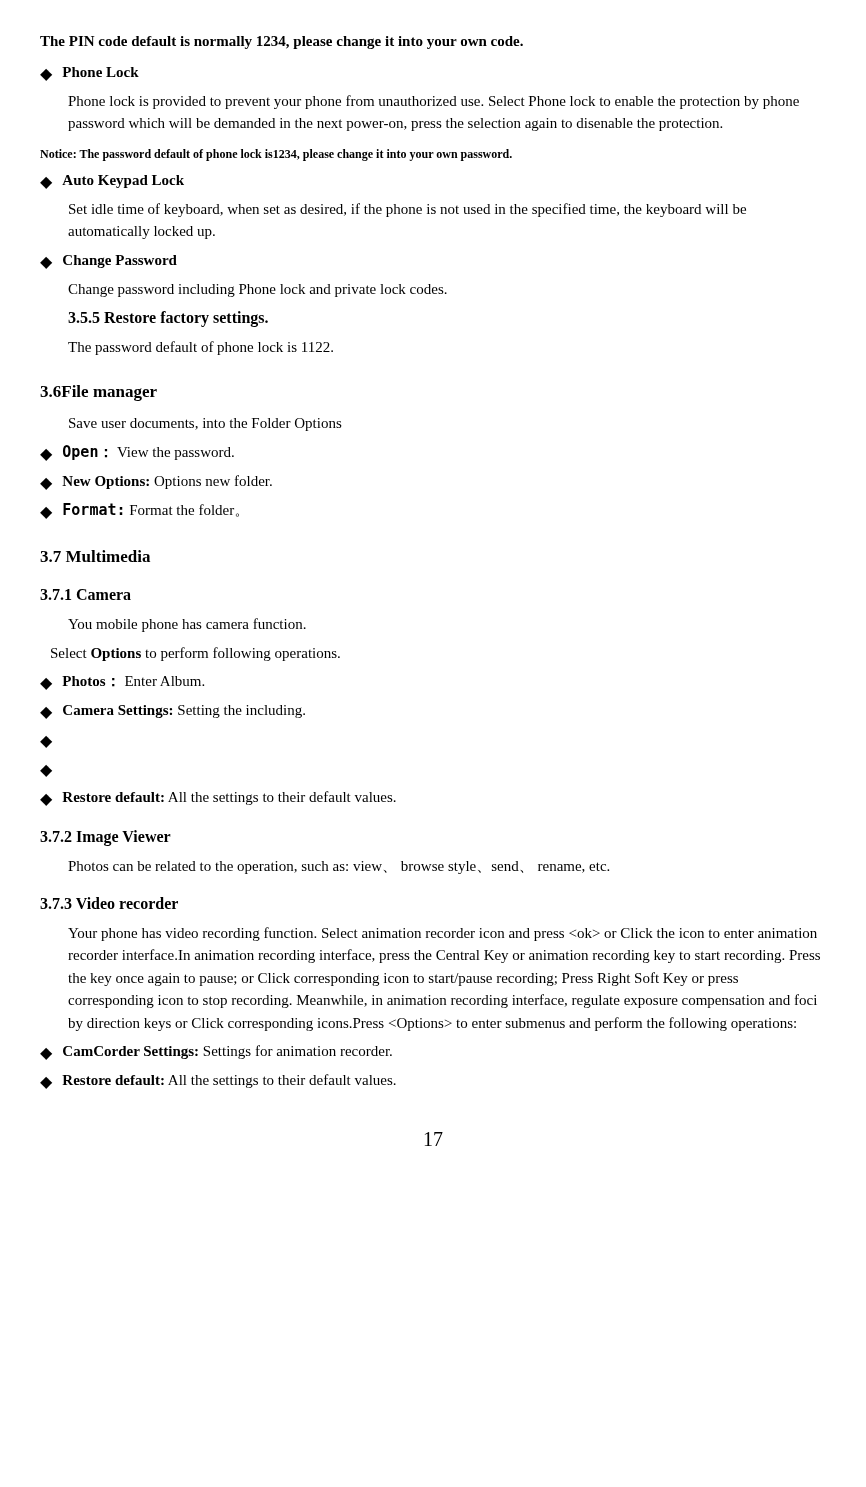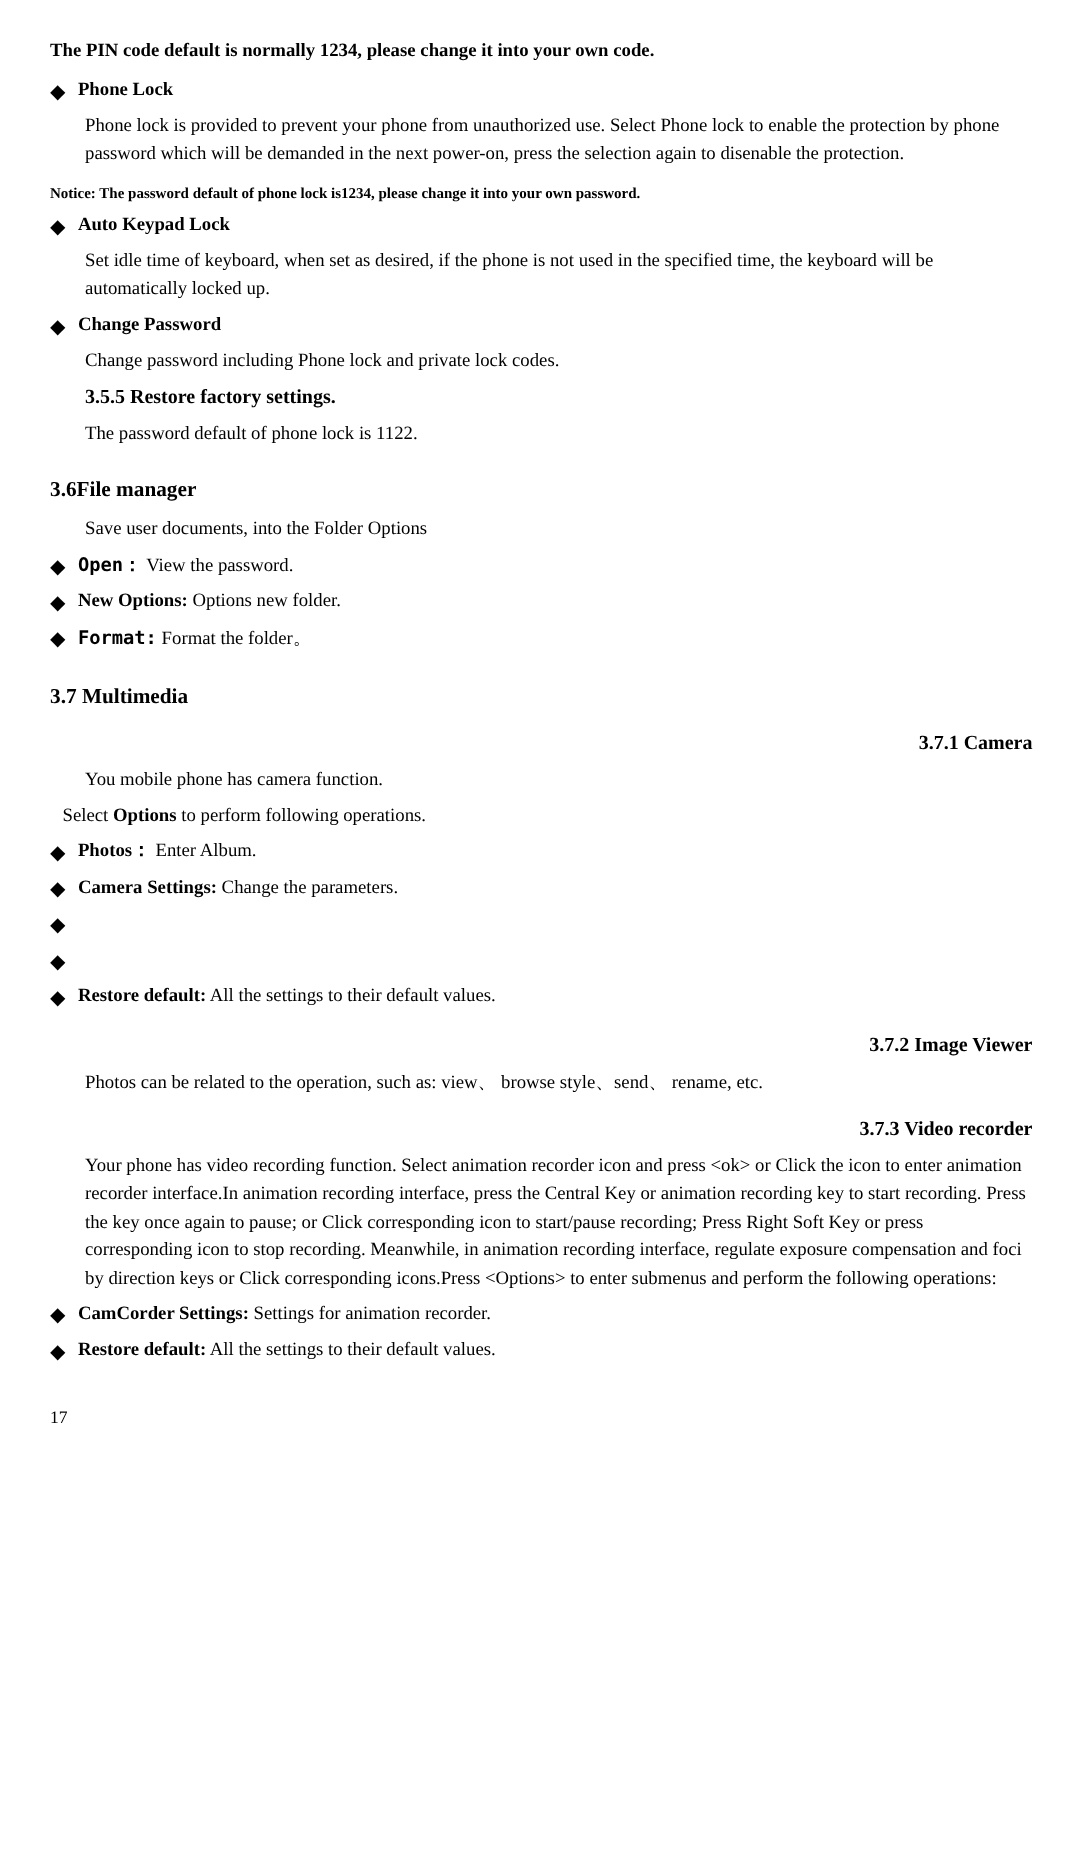--- a/index.html
+++ b/index.html
@@ -61,25 +61,25 @@
       font-weight: bold;
       font-size: 17px;
       margin-top: 20px;
       margin-bottom: 8px;
     }
     .sub-heading {
       font-weight: bold;
       font-size: 16px;
       margin-top: 14px;
       margin-bottom: 6px;
-      text-align: right;
     }
     .page-number {
+      text-align: center;
       margin-top: 30px;
-      font-size: 14px;
+      font-size: 20px;
     }
     .mono {
       font-family: monospace;
       font-weight: bold;
     }
     p {
       margin-bottom: 6px;
     }
   </style>
 </head>
@@ -131,21 +131,21 @@
 <div class="sub-heading">3.7.1 Camera</div>
 <div class="indent-text">You mobile phone has camera function.</div>
 <p style="margin-left: 10px; margin-bottom: 6px;">Select <strong>Options</strong> to perform following operations.</p>
 
 <div class="bullet-item">
   <span class="diamond">◆</span>
   <span><span class="bullet-label-inline">Photos：</span><span> Enter Album.</span></span>
 </div>
 <div class="bullet-item">
   <span class="diamond">◆</span>
-  <span><span class="bullet-label-inline">Camera  Settings:</span><span> Change the parameters.</span></span>
+  <span><span class="bullet-label-inline">Camera  Settings:</span><span> Setting the including.</span></span>
 </div>
 <div class="bullet-item">
   <span class="diamond">◆</span>
 </div>
 <div class="bullet-item">
   <span class="diamond">◆</span>
 </div>
 <div class="bullet-item">
   <span class="diamond">◆</span>
   <span><span class="bullet-label-inline">Restore default:</span><span> All the settings to their default values.</span></span>

